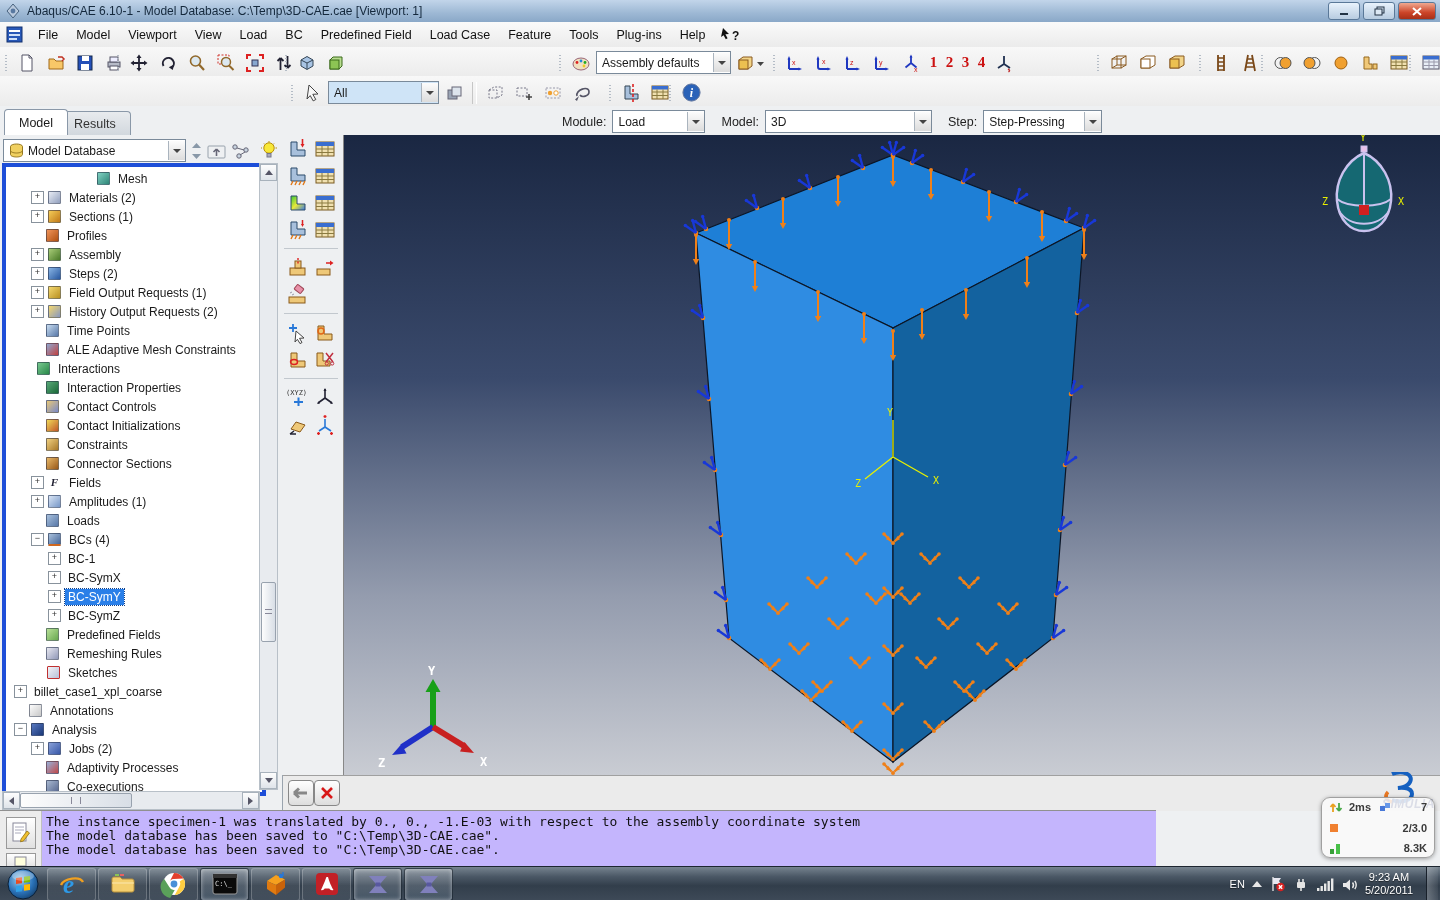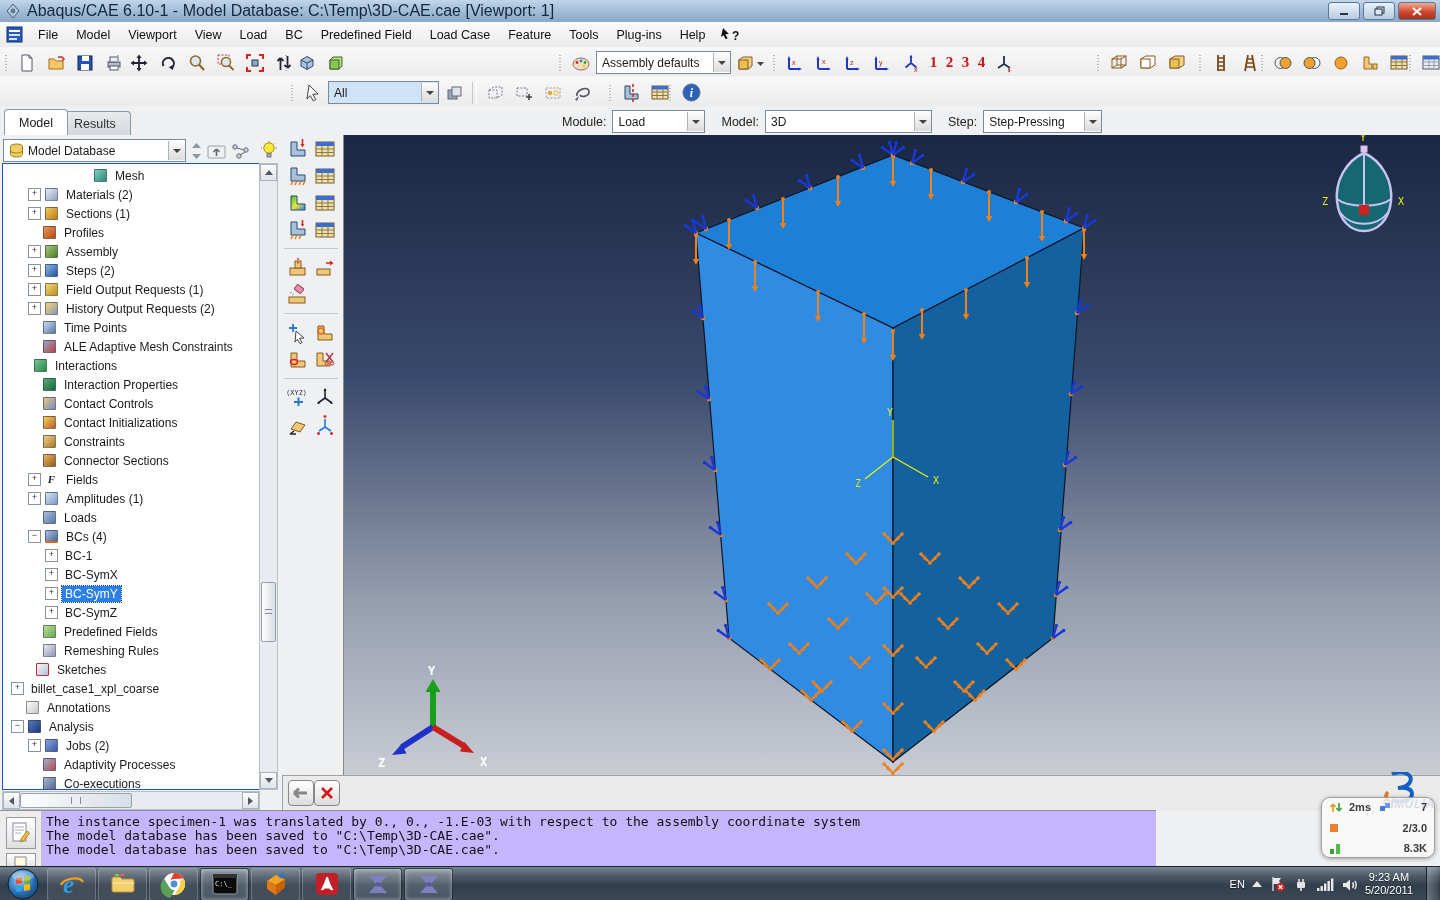--- a/index.html
+++ b/index.html
@@ -1,20 +1,20 @@
 <!DOCTYPE html>
 <html><head>
 <meta charset="utf-8">
 <style>
 html,body{margin:0;padding:0}
 body{width:1440px;height:900px;position:relative;overflow:hidden;background:#eef0f2;font-family:"Liberation Sans",sans-serif;font-size:12px;color:#1a1a1a}
 .abs{position:absolute}
 
 #titlebar{left:0;top:0;width:1440px;height:22px;background:linear-gradient(#c2d5ea,#9db8d4 60%,#8aa8c8);border-bottom:1px solid #6a88a8;display:flex;align-items:center}
-#titlebar .ttext{font-size:16px;color:#14283c;margin-left:6px;white-space:nowrap}
+#titlebar .ttext{font-size:12px;color:#14283c;margin-left:6px;white-space:nowrap}
 .wbtns{position:absolute;right:4px;top:2px;display:flex;gap:3px}
 .wbtn{width:30px;height:16px;border:1px solid #5a7898;border-radius:3px;background:linear-gradient(#e8f2fc,#b8cce0);display:flex;align-items:center;justify-content:center;font-size:9px;color:#234}
 .wbtn.close{width:36px;background:linear-gradient(#f0a890,#cc4428 60%,#a83018);color:#fff;font-weight:bold}
 
 #menubar{left:0;top:22px;width:1440px;height:25px;background:linear-gradient(#fafafa,#ebebeb);border-bottom:1px solid #d0d0d0;display:flex;align-items:center}
 .menu-item{padding:3px 9px;font-size:12.5px;color:#111;white-space:nowrap}
 .mdi-btns{position:absolute;right:6px;top:26px;display:flex;gap:3px}
 .mdibtn{width:19px;height:16px;border:1px solid #98a4b2;border-radius:2px;background:linear-gradient(#fcfcfc,#d8dde4);display:flex;align-items:center;justify-content:center;font-size:8px;color:#445}
 
 #tb1{left:0;top:47px;width:1440px;height:29px;background:linear-gradient(#f8f8f8,#ececec);border-bottom:1px solid #d4d4d4;position:absolute}
@@ -29,21 +29,21 @@
 .numbtn{color:#cc1111;font-weight:bold;font-size:15px;width:15px;text-align:center;font-family:"Liberation Serif",serif}
 
 #ctx{left:0;top:106px;width:1440px;height:29px;background:#eef0f2;border-bottom:1px solid #c8ccd2;position:absolute}
 .tab{position:absolute;top:3px;height:25px;border:1px solid #8a98a8;border-bottom:none;border-radius:4px 4px 0 0;display:flex;align-items:center;justify-content:center;font-size:12.5px;padding:0 14px}
 .tab.active{background:#fff;z-index:2}
 .tab.inactive{background:linear-gradient(#e8ebee,#d2d8de);top:5px;height:23px;color:#333}
 .ctxlbl{font-size:12.5px;color:#222}
 
 #tree-panel{left:0;top:135px;width:282px;height:675px;background:#eef0f2;border-right:1px solid #9aa4ae;position:absolute}
 #tree-head{position:absolute;left:3px;top:4px;display:flex;align-items:center;gap:4px}
-#tree-wrap{position:absolute;left:2px;top:28px;width:256px;height:625px;background:#fff;border:1px solid #1d4ed8;overflow:hidden}
+#tree-wrap{position:absolute;left:2px;top:28px;width:256px;height:625px;background:#fff;border:4px solid #1d4ed8;overflow:hidden}
 .trow{height:19px;display:flex;align-items:center;white-space:nowrap}
 .exp{width:11px;height:11px;border:1px solid #88929c;background:#fff;font-size:9px;line-height:9px;text-align:center;color:#333;margin-right:4px;flex:none}
 .expspace{width:15px;flex:none}
 .ticon{width:13px;height:13px;margin-right:5px;flex:none;border:1px solid rgba(60,70,90,.55);box-sizing:border-box;border-radius:1px;font:italic bold 11px "Liberation Serif",serif;text-align:center;line-height:11px;color:#223}
 .tlabel{font-size:12px;padding:1px 3px}
 .tlabel.sel{background:#2a7fe8;color:#fff;outline:1px dotted #10408a}
 
 .sb{background:#e8ebef;border:1px solid #b8c0c8;position:absolute}
 .sbbtn{position:absolute;background:linear-gradient(#fdfdfd,#dfe4ea);border:1px solid #a8b2bc;display:flex;align-items:center;justify-content:center}
 .sbthumb{position:absolute;background:linear-gradient(90deg,#fdfdfd,#d8dee6);border:1px solid #98a2ae;border-radius:2px}
@@ -697,21 +697,21 @@
         <div class="trow" style="padding-left: 25px;">
           <span class="expspace"></span>
           <span class="ticon t-predefined-fields"></span>
           <span class="tlabel">Predefined Fields</span>
         </div>
         <div class="trow" style="padding-left: 25px;">
           <span class="expspace"></span>
           <span class="ticon t-remeshing-rules"></span>
           <span class="tlabel">Remeshing Rules</span>
         </div>
-        <div class="trow" style="padding-left: 18px;">
+        <div class="trow" style="padding-left: 26px;">
           <span class="expspace"></span>
           <span class="ticon t-sketches"></span>
           <span class="tlabel">Sketches</span>
         </div>
         <div class="trow" style="padding-left: 8px;">
           <span class="exp">+</span>
           <span class="tlabel">billet_case1_xpl_coarse</span>
         </div>
         <div class="trow" style="padding-left: 8px;">
           <span class="expspace"></span>

